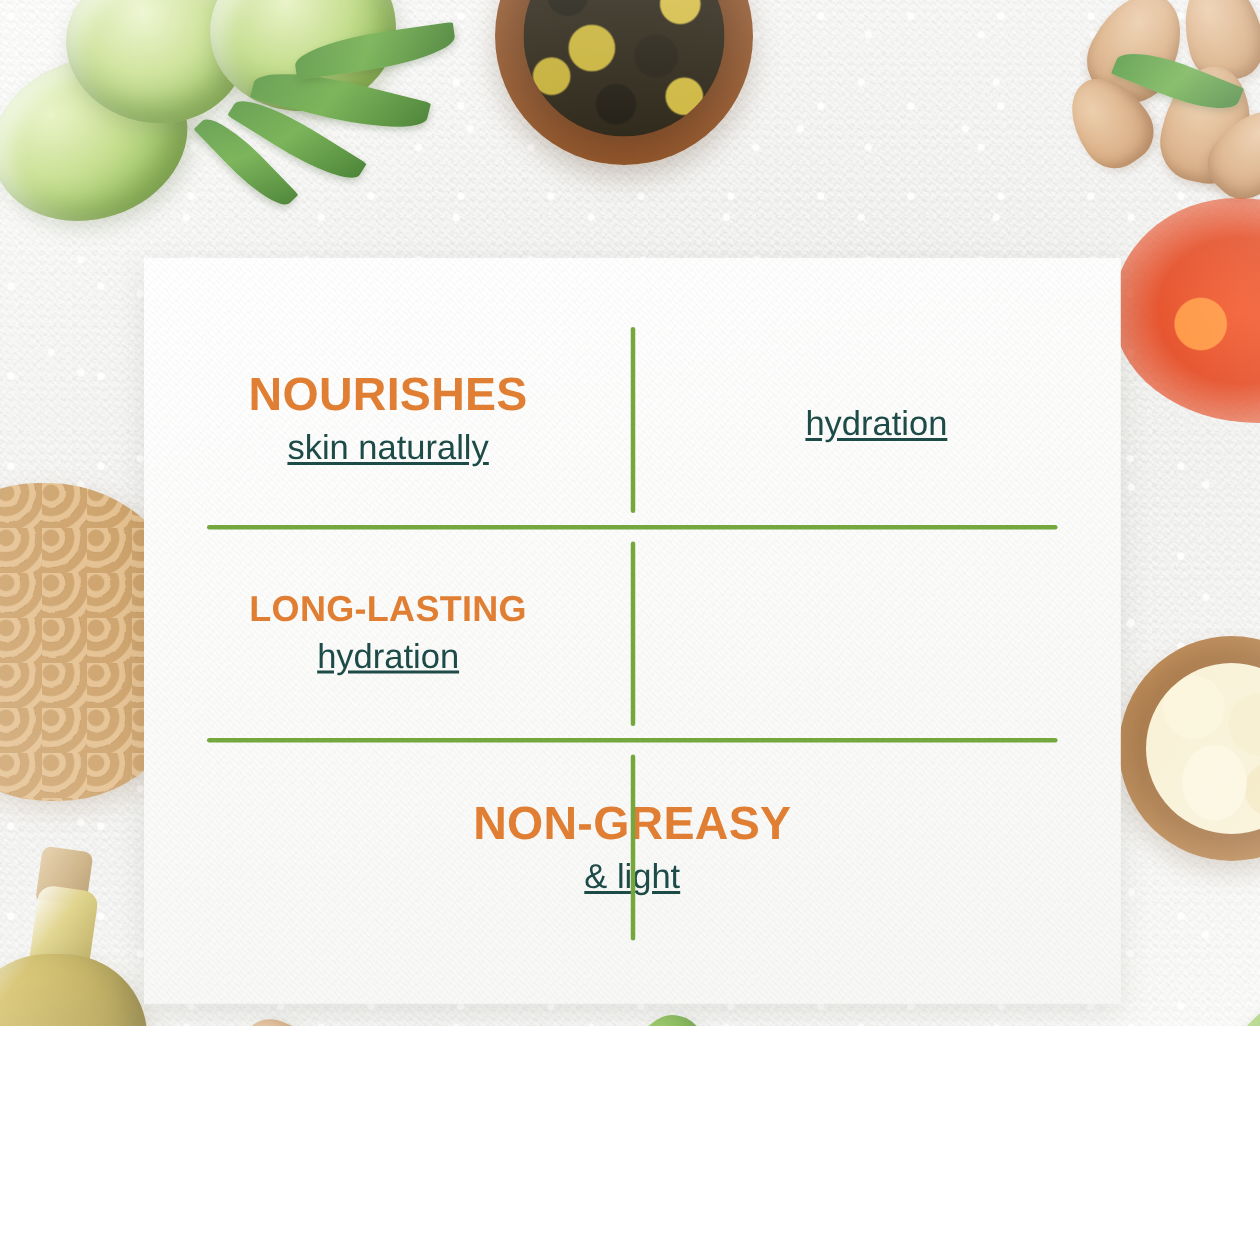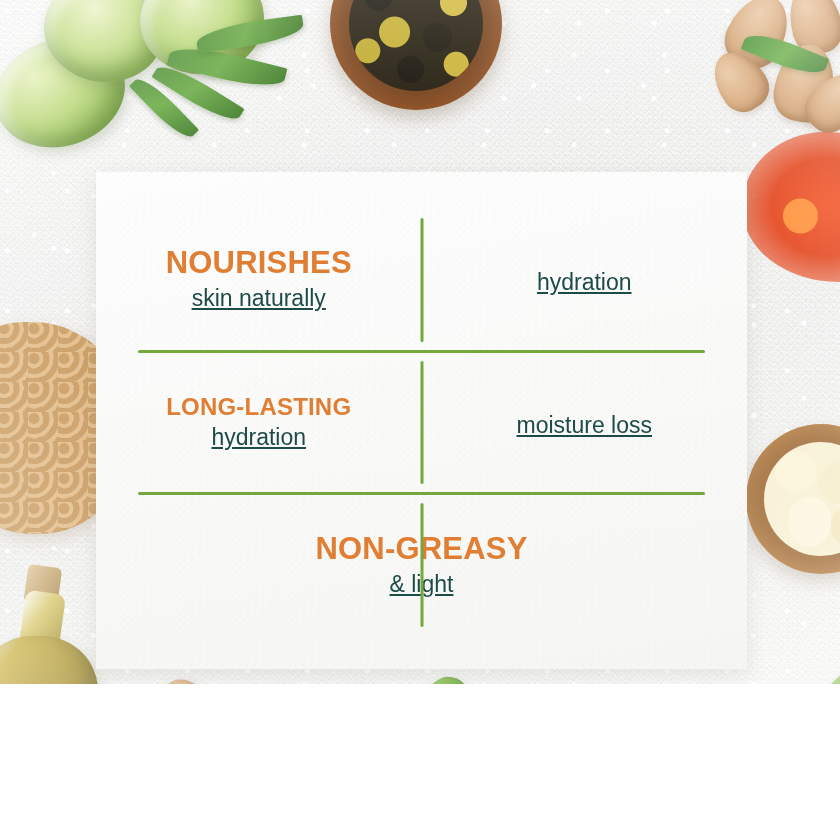--- a/index.html
+++ b/index.html
@@ -344,21 +344,20 @@
 
     <div class="hdiv"></div>
 
     <div class="row">
       <div class="cell long">
         <div class="head">LONG-LASTING</div>
         <div class="sub">hydration</div>
       </div>
       <div class="vdiv"></div>
       <div class="cell">
-        <div class="sub">moisture loss</div>
       </div>
     </div>
 
     <div class="hdiv"></div>
 
     <div class="row">
       <div class="vdiv"></div>
       <div class="cell">
         <div class="head">NON-GREASY</div>
         <div class="sub">&amp; light</div>

